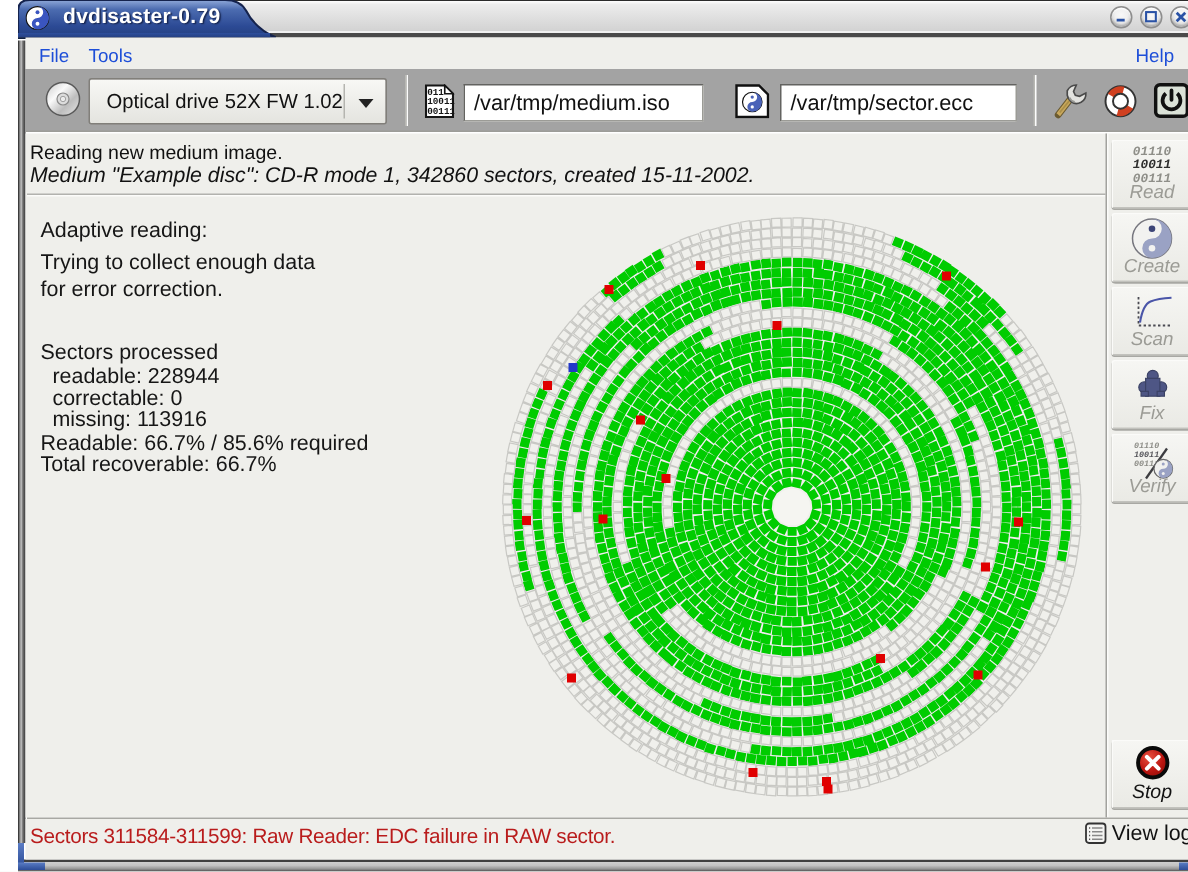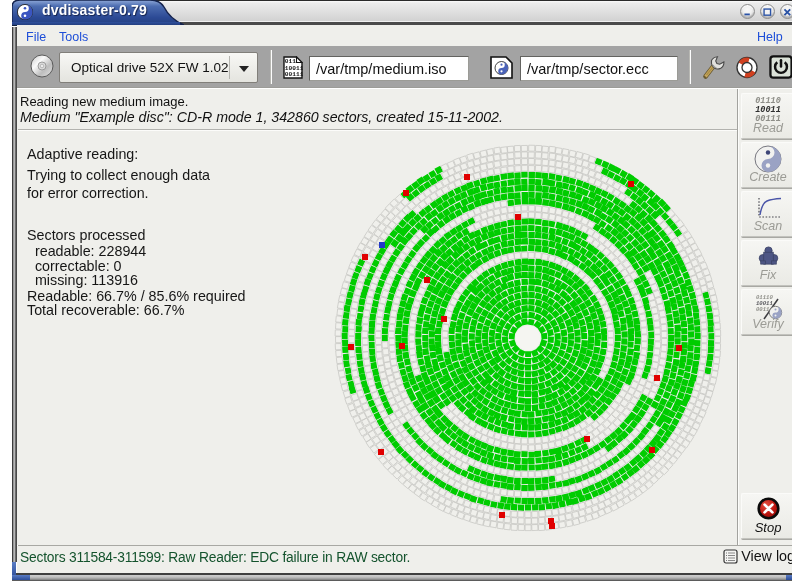--- a/index.html
+++ b/index.html
@@ -71,21 +71,21 @@
   background:linear-gradient(#f6f6f3,#eaeae5); border:1px solid #c2c2bd;
   border-top-color:#fbfbf9; border-left-color:#fbfbf9;
   box-shadow:0 1px 0 #a8a8a3, 1px 1px 0 #a8a8a3; border-radius:2px;
   text-align:center; font-size:12.5px; color:#9b9b95;font-style:italic; }
 .rbtn .lbl { position:absolute; bottom:3px; width:100%; }
 .rbtn.enabled { color:#111; font-size:13px; }
 
 
 #statsep { position:absolute; left:1px; top:456px; width:782px; height:1px; background:#a8a8a3; }
 #statusbar { position:absolute; left:5px; top:546px; width:782px; height:27px; background:#efefeb; }
-#stattext { position:absolute; left:3px; top:4px; font-size:13.8px; color:#14532d; letter-spacing:-0.2px; }
+#stattext { position:absolute; left:3px; top:4px; font-size:13.8px; color:#b91c1c; letter-spacing:-0.2px; }
 #viewlog { position:absolute; right:4px; top:2px; font-size:14.3px; color:#111; }
 </style>
 </head>
 <body>
 <div id="win">
   <div id="titlebar"></div>
   <svg id="titletab" viewBox="0 0 172 25">
     <defs>
       <linearGradient id="tabg" x1="0" y1="0" x2="0" y2="1">
         <stop offset="0" stop-color="#8fa9d9"></stop>

